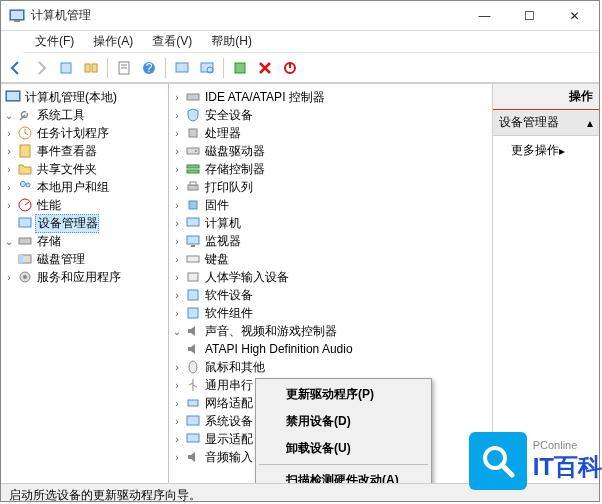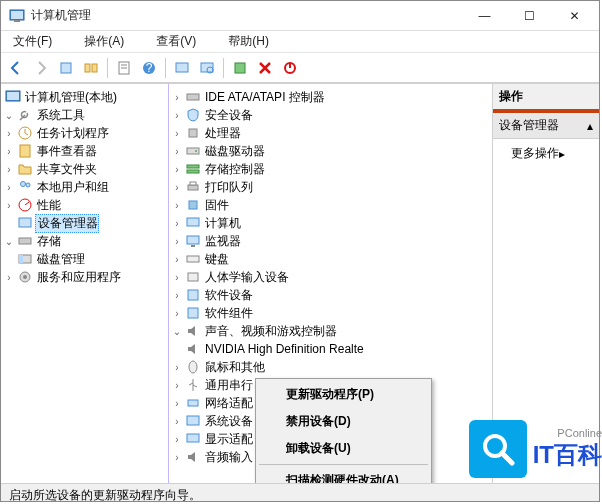--- a/index.html
+++ b/index.html
@@ -2,46 +2,46 @@
 <html><head>
 <meta charset="utf-8">
 <style>
 * { margin: 0; padding: 0; box-sizing: border-box; font-family: "Microsoft YaHei", "SimSun", Arial, sans-serif; font-size: 12px; }
 body { width: 602px; height: 504px; background: #fff; overflow: hidden; position: relative; }
 .window { width: 600px; height: 502px; border: 1px solid #888; display: flex; flex-direction: column; background: #fff; }
 .titlebar { height: 30px; background: #fff; display: flex; align-items: center; padding: 0 2px; border-bottom: 1px solid #ddd; }
 .titlebar .icon { width: 16px; height: 16px; margin: 0 6px; }
 .titlebar .title { flex: 1; font-size: 12px; color: #222; }
 .titlebar .winbtn { width: 45px; height: 28px; display: flex; align-items: center; justify-content: center; color: #222; }
-.menubar { height: 22px; display: flex; align-items: flex-end; padding: 0 4px; gap: 16px; border-bottom: 1px solid #e5e5e5; }
+.menubar { height: 22px; display: flex; align-items: flex-end; padding: 0 4px; gap: 3px; border-bottom: 1px solid #e5e5e5; margin-left: 22px; }
 .menubar span { padding: 2px 8px; color: #222; }
 .toolbar { height: 30px; display: flex; align-items: center; padding: 0 4px; gap: 3px; border-bottom: 1px solid #d0d0d0; }
 .tbtn { width: 22px; height: 22px; display: flex; align-items: center; justify-content: center; border: 1px solid transparent; }
 .tbtn svg { width: 16px; height: 16px; }
 .content { flex: 1; display: flex; border-top: 1px solid #d0d0d0; overflow: hidden; }
 .leftpane { width: 168px; border-right: 1px solid #c4b5fd; padding: 4px 2px; overflow: hidden; }
 .midpane { flex: 1; border-right: 1px solid #d0d0d0; padding: 4px 2px; overflow: hidden; position: relative; }
 .rightpane { width: 106px; padding: 0; overflow: hidden; }
-.rightpane .rhdr { background: #f0f0f0; padding: 4px 6px; border-bottom: 4px solid #c2410c; font-weight: bold; }
+.rightpane .rhdr { background: #f0f0f0; padding: 4px 6px; border-bottom: 1px solid #c2410c; font-weight: bold; text-align: right; }
 .rightpane .rsub { background: #e8e8e8; padding: 4px 6px; border-bottom: 1px solid #d0d0d0; display: flex; justify-content: space-between; align-items: center; }
 .rightpane .ritm { padding: 6px 18px; display: flex; justify-content: flex-start; align-items: center; }
 .tree { list-style: none; }
 .tree .row { display: flex; align-items: center; height: 18px; padding: 1px 0; white-space: nowrap; }
 .tree .exp { width: 12px; display: inline-flex; justify-content: center; color: #666; font-size: 10px; }
 .tree .ticon { width: 16px; height: 16px; margin: 0 2px; display: inline-flex; align-items: center; justify-content: center; }
 .tree .tlabel { padding-left: 2px; }
 .tree .selected { background: #cce8ff; border: 1px dotted #3399ff; }
 .tree .selected2 { background: #0078d7; color: #fff; }
 .i1 { padding-left: 14px; }
 .i2 { padding-left: 28px; }
 .ctxmenu { position: absolute; border: 1px solid #a0a0a0; background: #f0f0f0; box-shadow: 2px 2px 4px rgba(0,0,0,0.3); padding: 2px; z-index: 10; }
 .ctxmenu .citem { padding: 5px 30px 5px 28px; white-space: nowrap; }
 .ctxmenu hr { border: none; border-top: 1px solid #c0c0c0; margin: 2px 1px; }
 .statusbar { height: 18px; border-top: 1px solid #d0d0d0; padding: 3px 8px; background: #f0f0f0; }
-.watermark { position: absolute; right: 0; bottom: 26px; display: flex; align-items: center; z-index: 20; text-align: right; }
+.watermark { position: absolute; right: 0; bottom: 14px; display: flex; align-items: center; z-index: 20; }
 .watermark .wbox { width: 58px; height: 58px; background: #06a4e8; border-radius: 6px; display: flex; align-items: center; justify-content: center; }
 .watermark .wtxt { margin-left: 6px; }
 .watermark .wtxt .s1 { font-size: 11px; color: #888; }
 .watermark .wtxt .s2 { font-size: 24px; font-weight: bold; color: #1d4ed8; }
 </style>
 </head>
 <body>
 
 <div class="window">
   <div class="titlebar">
@@ -374,21 +374,21 @@
             </span>
             <span class="tlabel">声音、视频和游戏控制器</span>
           </li>
         <li class="row i2">
             <span class="exp"></span>
             <span class="ticon">
               <svg viewBox="0 0 16 16">
                 <path d="M3 6 L6 6 L10 3 L10 13 L6 10 L3 10 Z" fill="#888"></path>
               </svg>
             </span>
-            <span class="tlabel">NVIDIA High Definition Realte</span>
+            <span class="tlabel">ATAPI High Definition Audio</span>
           </li>
         <li class="row i1">
             <span class="exp">›</span>
             <span class="ticon">
               <svg viewBox="0 0 16 16">
                 <ellipse cx="8" cy="8" rx="4" ry="6" fill="#eee" stroke="#888"></ellipse>
               </svg>
             </span>
             <span class="tlabel">鼠标和其他</span>
           </li>

